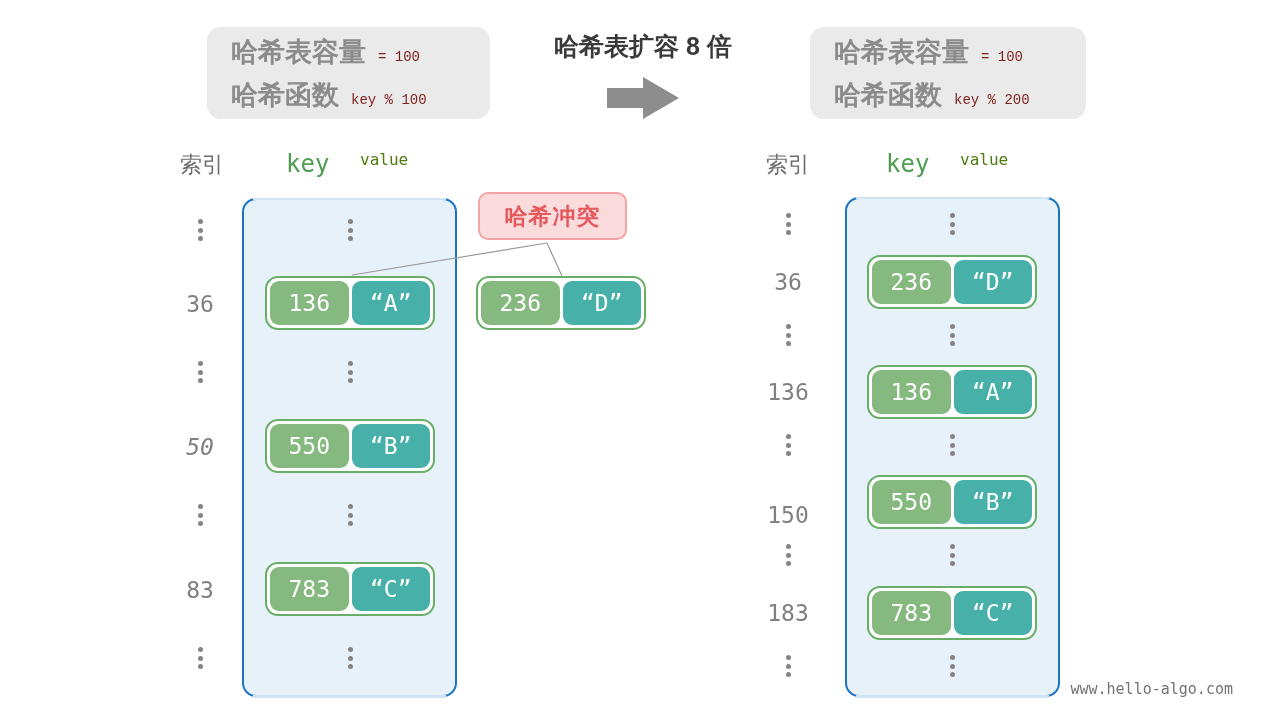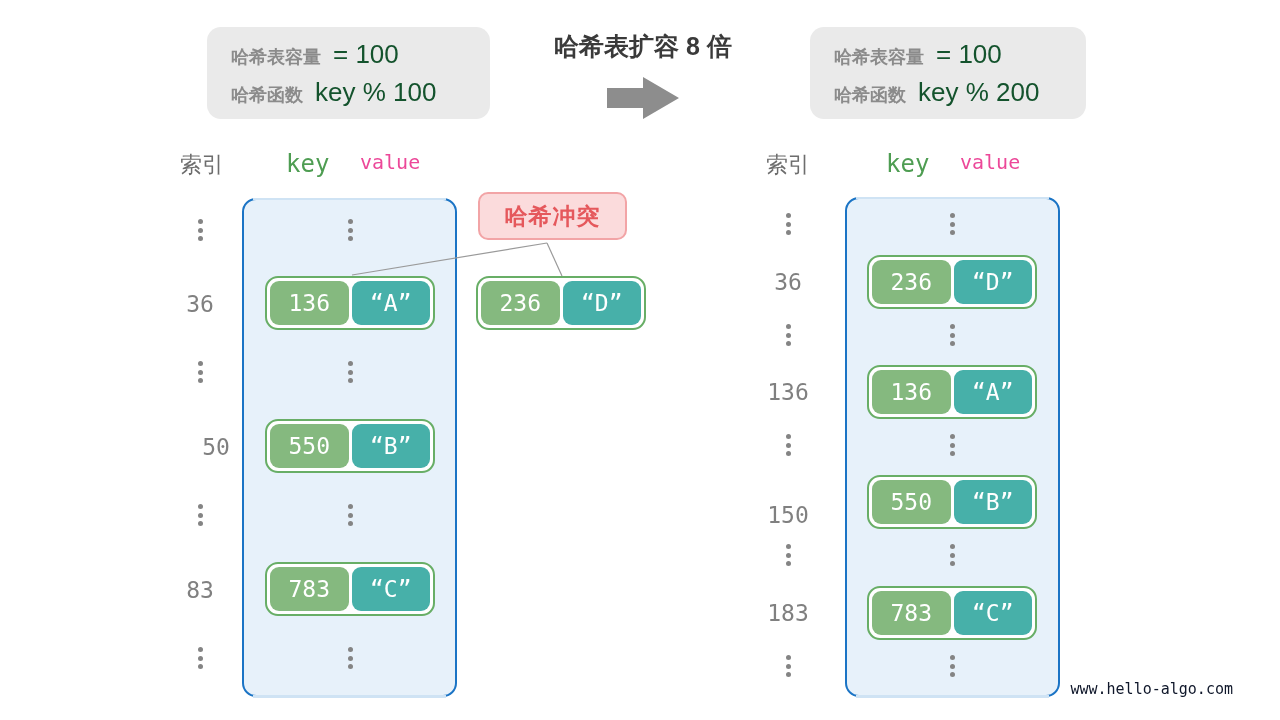--- a/index.html
+++ b/index.html
@@ -13,43 +13,43 @@
 
   
   .info-box {
     position:absolute;
     background:#eaeaea;
     border-radius:14px;
     display:flex; flex-direction:column; justify-content:center;
     gap:7px; padding:0 24px;
   }
   .info-line { display:flex; align-items:baseline; gap:12px; white-space:nowrap; }
-  .info-label { font-size:18px; font-weight:bold; color:#8b8b8b; }
-  .info-val   { font-family:Liberation Sans, sans-serif; font-size:26px; color:#14532d; }
+  .info-label { font-size:27px; font-weight:bold; color:#8b8b8b; }
+  .info-val   { font-family:Liberation Mono, monospace; font-size:14px; color:#7f1d1d; }
 
   
   .center-title {
     position:absolute; left:528px; top:30px; width:230px;
     text-align:center; font-size:25px; font-weight:bold; color:#3a3a3a;
     white-space:nowrap;
   }
   .arrow-svg { position:absolute; left:607px; top:77px; }
 
   
   .col-header-cjk {
     position:absolute; width:64px; text-align:center;
     font-size:22px; color:#6d6d6d;
   }
   .col-header-key {
     position:absolute; font-family:"DejaVu Sans Mono", monospace;
     font-size:24px; color:#4e9d52;
   }
   .col-header-value {
     position:absolute; font-family:"DejaVu Sans Mono", monospace;
-    font-size:20px; color:#ec4899;
+    font-size:16px; color:#4d7c0f;
   }
 
   
   .table-frame {
     position:absolute;
     background:#e7f1fa;
     border:2.5px solid #1b74c5;
     border-radius:14px;
   }
   .table-frame::before, .table-frame::after {
@@ -100,21 +100,21 @@
     letter-spacing:1px;
   }
   .connector-svg {
     position:absolute; left:0; top:0; pointer-events:none;
   }
 
   
   .watermark {
     position:absolute; right:47px; bottom:22px;
     font-family:"DejaVu Sans Mono", monospace;
-    font-size:15px; color:#0f172a;
+    font-size:15px; color:#737373;
   }
 </style>
 </head>
 <body>
 
 <div class="info-box" style="left:207px; top:27px; width:283px; height:92px;">
   <div class="info-line">
     <span class="info-label">哈希表容量</span>
     <span class="info-val">= 100</span>
   </div>
@@ -171,21 +171,21 @@
     <i></i>
     <i></i>
     <i></i>
   </div>
 <div class="dots" style="left:345px; top:361px;">
     <i></i>
     <i></i>
     <i></i>
   </div>
 
-<div class="idx" style="left:176px; top:433px;">50</div>
+<div class="idx" style="left:160px; top:433px;font-style:italic;">50</div>
 <div class="pair" style="left:265px; top:419px;">
   <span class="cell key">550</span>
   <span class="cell val">“B”</span>
 </div>
 
 <div class="dots" style="left:195px; top:504px;">
     <i></i>
     <i></i>
     <i></i>
   </div>

